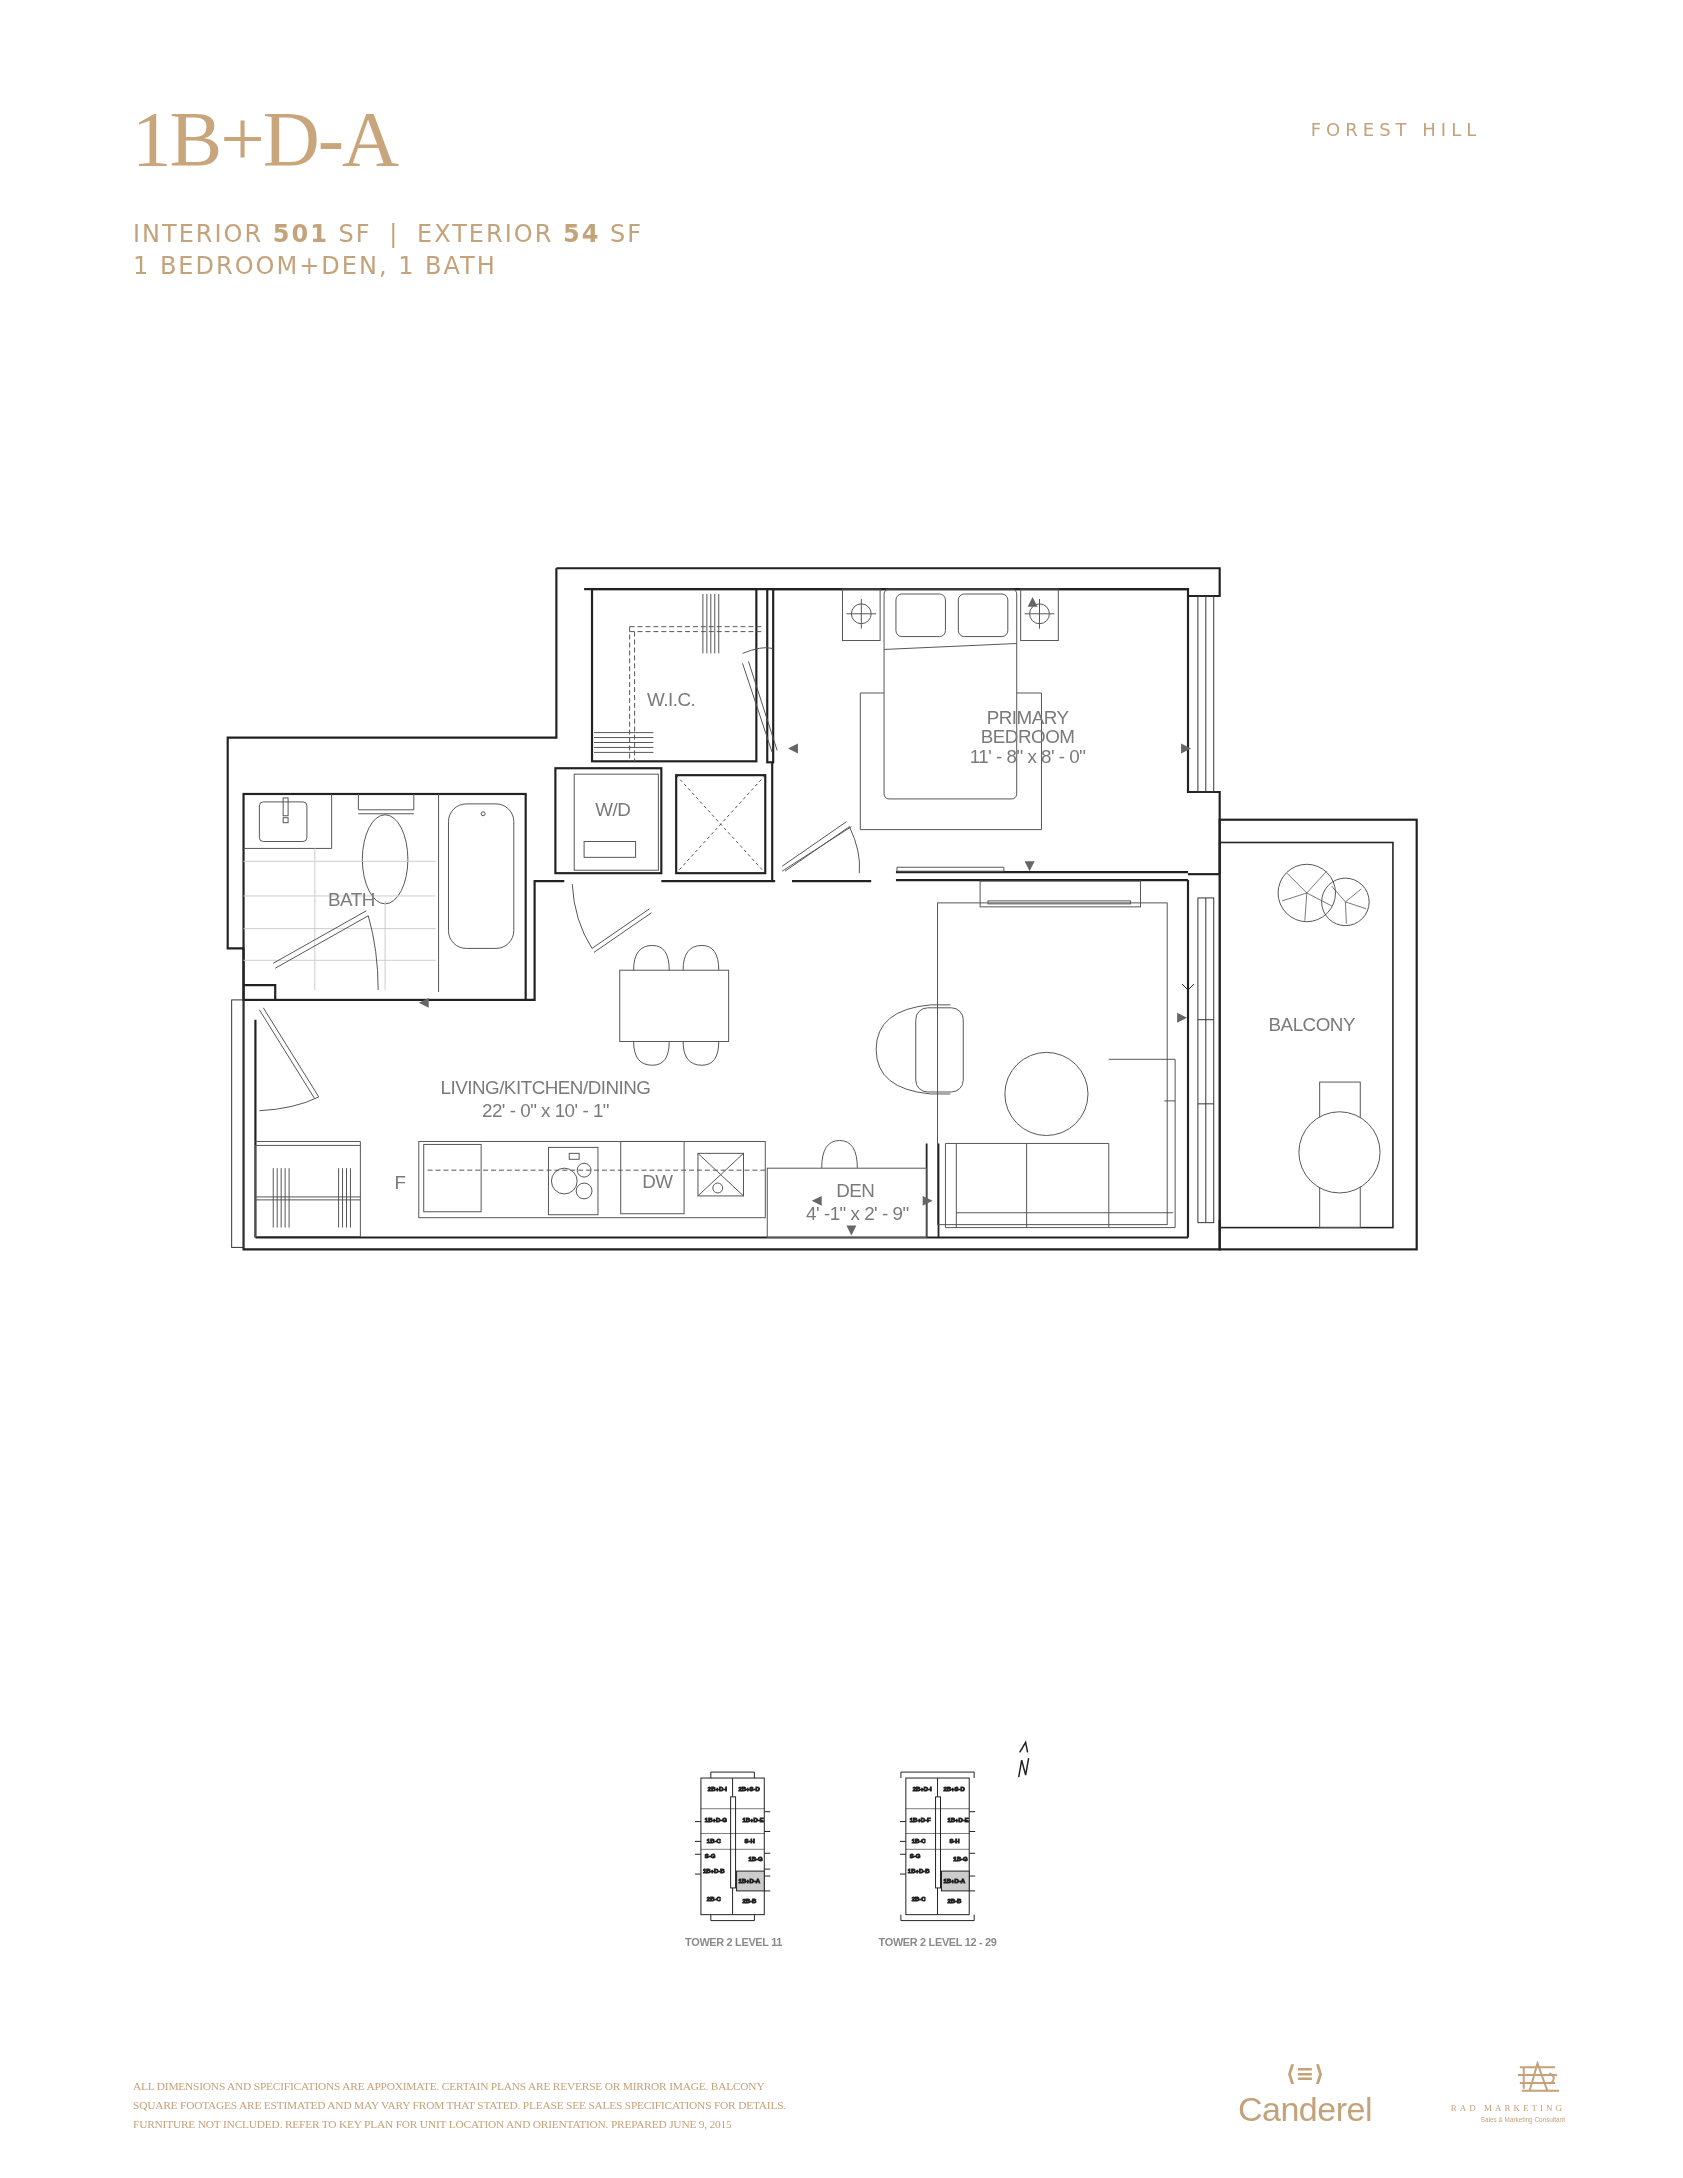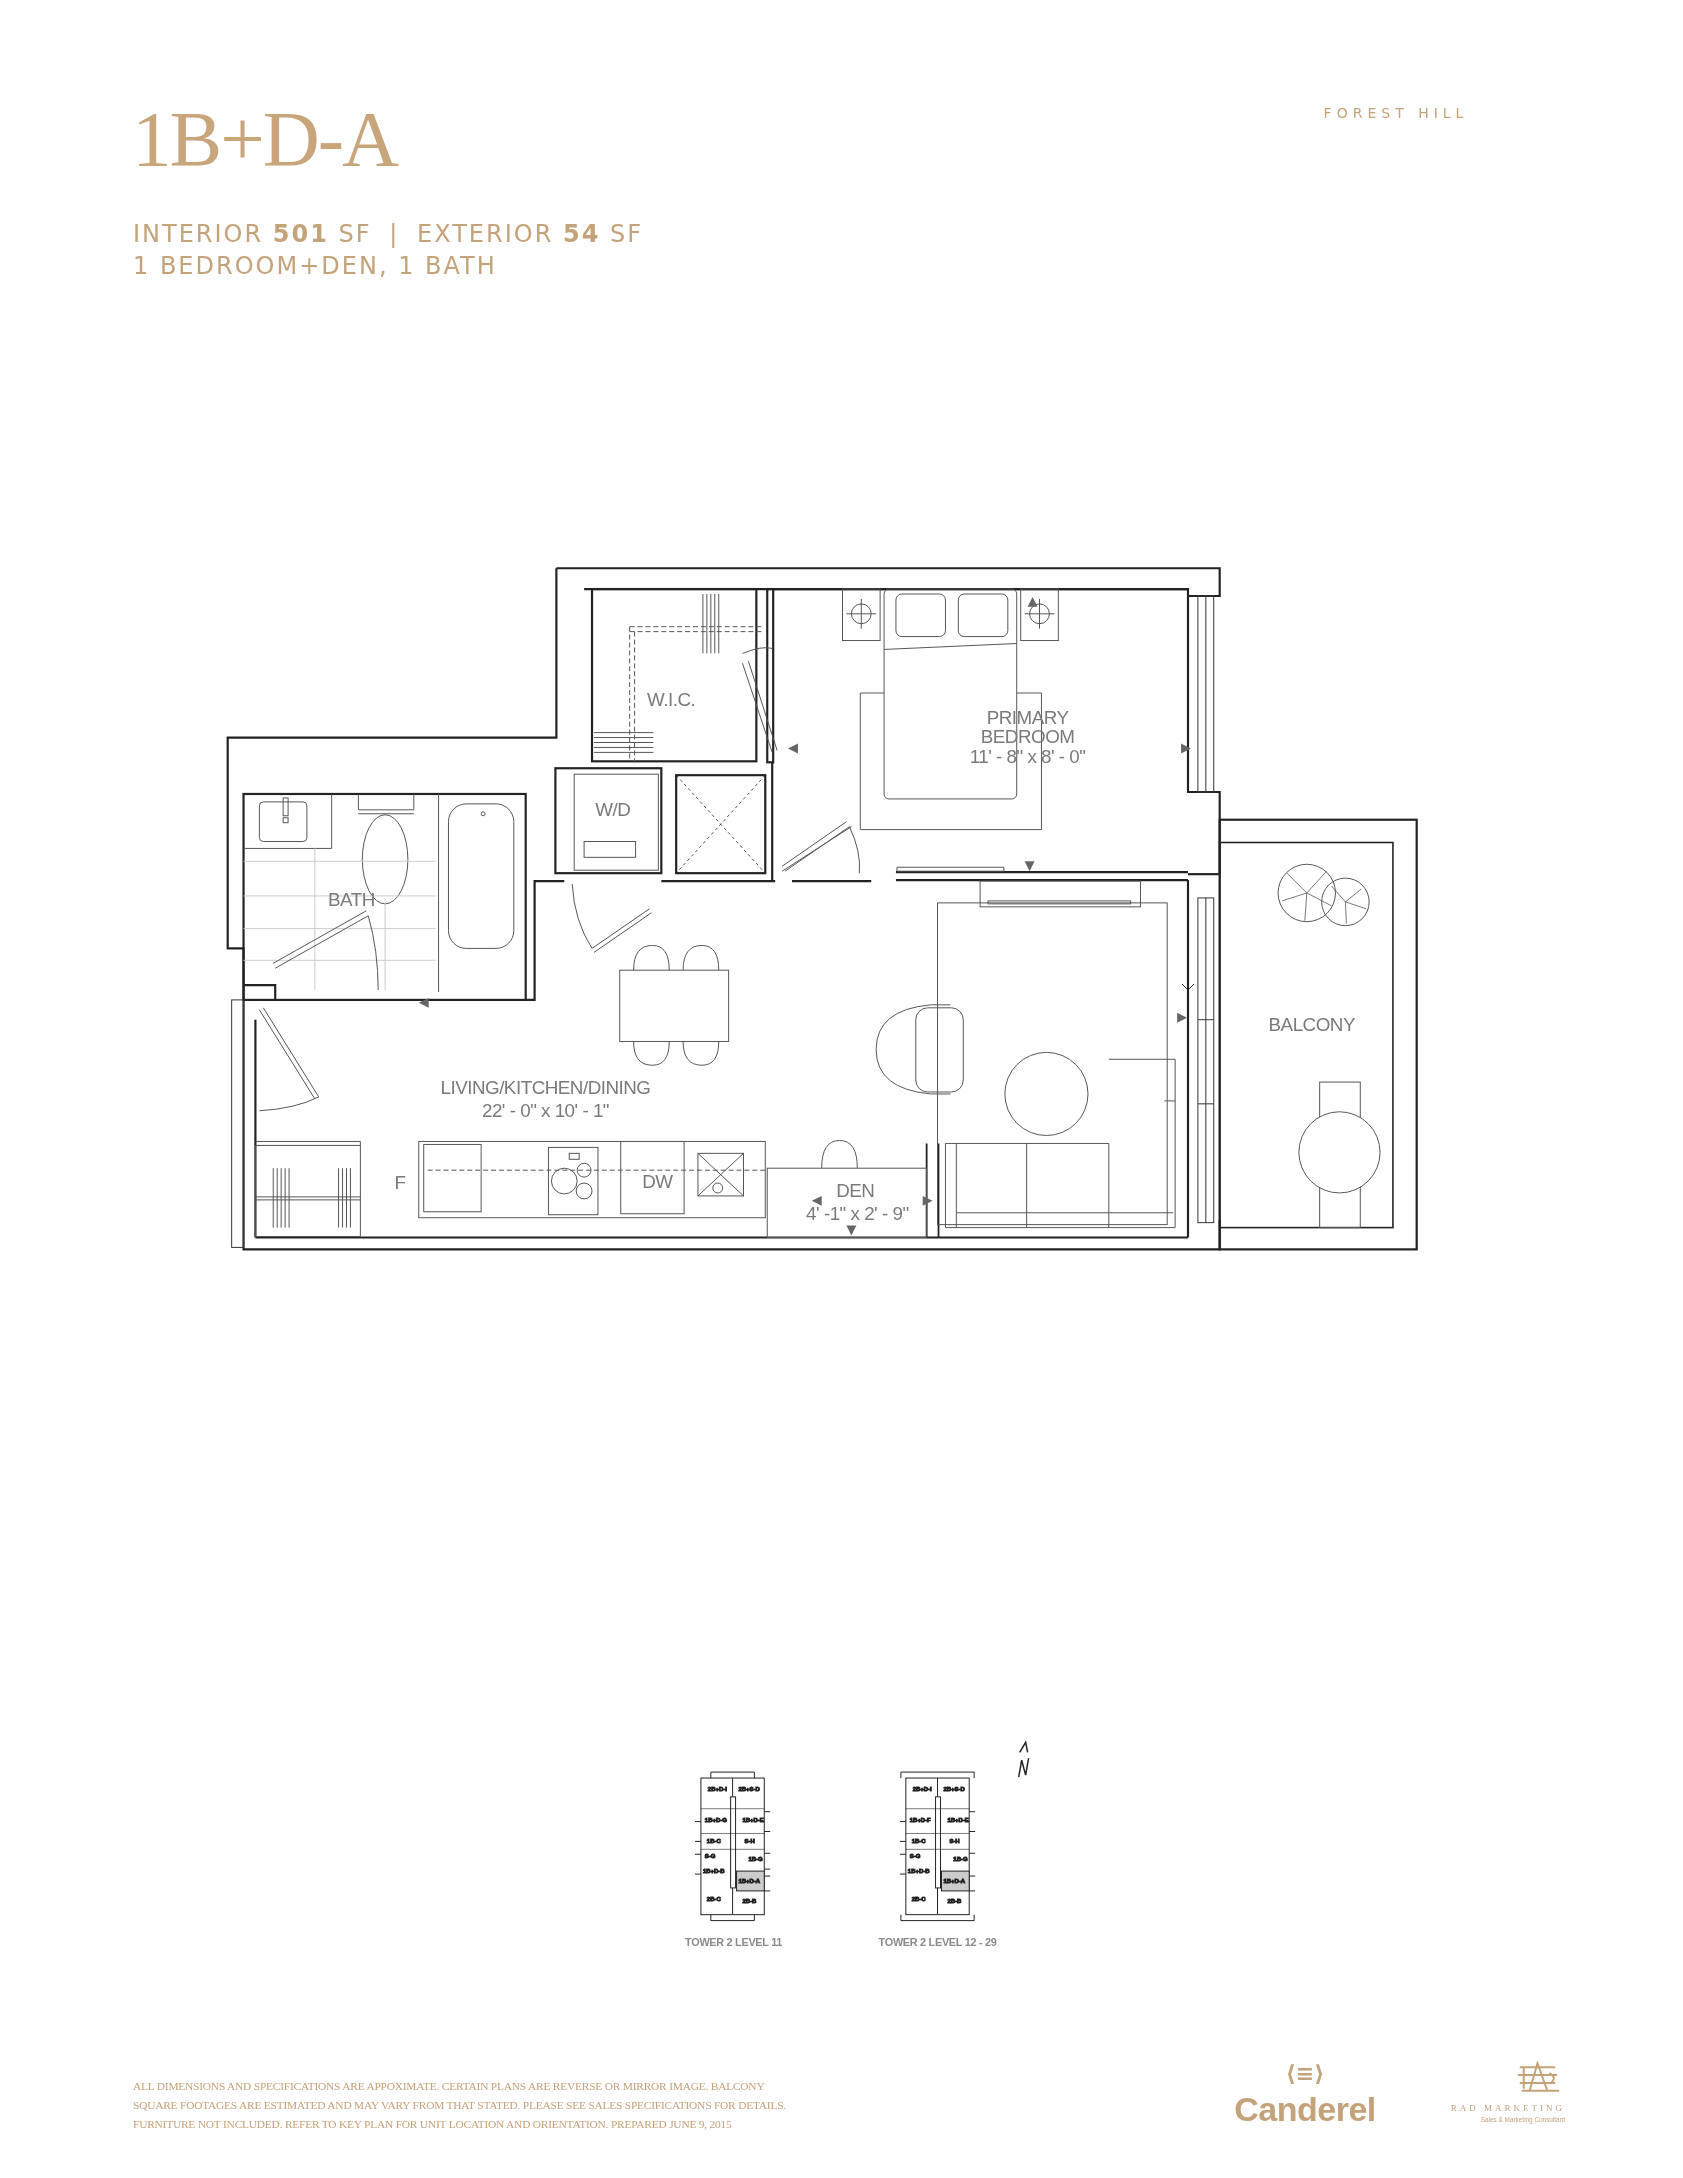--- a/index.html
+++ b/index.html
@@ -4,30 +4,30 @@
 <style>
   html, body { margin: 0; padding: 0; background: #ffffff; }
   body { width: 1683px; height: 2178px; position: relative; overflow: hidden; font-family: "Liberation Sans", sans-serif; }
   #unit-title { position: absolute; left: 132px; top: 99px; font-family: "Liberation Serif", serif; font-size: 79px; color: #c9a57c; letter-spacing: -2px; line-height: 1; }
   #unit-area { position: absolute; left: 133px; top: 218px; font-family: "DejaVu Sans", sans-serif; font-size: 24px; letter-spacing: 2px; color: #c4a27a; line-height: 32px; }
   #unit-area b { font-weight: bold; }
   #unit-area .sep { margin: 0 8px; }
   #brand { position: absolute; left: 1198px; top: 99px; width: 396px; text-align: center; }
   #brand-name { font-family: "Liberation Serif", serif; font-size: 83px; color: #c9a57c; letter-spacing: 10px; line-height: 1; position: relative; display: inline-block; }
   #brand-tm { position: absolute; right: -20px; top: 6px; font-size: 11px; letter-spacing: 0; }
-  #brand-sub { font-family: "DejaVu Sans", sans-serif; font-size: 14px; color: #c4a27a; letter-spacing: 5px; margin-top: 6px; }
+  #brand-sub { font-family: "DejaVu Sans", sans-serif; font-size: 18px; color: #c4a27a; letter-spacing: 5px; margin-top: 20px; }
   #floorplan { position: absolute; left: 0; top: 0; }
   .room-label { font-family: "Liberation Sans", sans-serif; fill: #7a7a7a; font-size: 19px; letter-spacing: -0.5px; }
   #keyplans { position: absolute; left: 0; top: 0; }
   .kp-label { font-family: "Liberation Sans", sans-serif; font-size: 11px; font-weight: bold; fill: #8a8a8a; letter-spacing: -0.3px; }
   .kp-unit { font-family: "Liberation Sans", sans-serif; font-size: 6px; font-weight: bold; fill: #333; }
   #disclaimer { position: absolute; left: 133px; top: 2077px; width: 752px; font-family: Liberation Serif, serif; font-size: 11.4px; line-height: 19px; color: #c4a27a; letter-spacing: -0.2px; }
   #canderel { position: absolute; left: 1216px; top: 2059px; width: 178px; text-align: center; color: #c4a27a; }
   #canderel-mark { font-family: "DejaVu Sans", sans-serif; font-size: 22px; font-weight: bold; line-height: 30px; }
-  #canderel-name { font-family: "Liberation Sans", sans-serif; font-size: 34px; font-weight: bold; line-height: 40px; letter-spacing: -0.5px; text-align: center; }
+  #canderel-name { font-family: "Liberation Sans", sans-serif; font-size: 34px; font-weight: normal; line-height: 40px; letter-spacing: -0.5px; text-align: center; }
   #rad { position: absolute; left: 1426px; top: 2061px; width: 139px; text-align: right; color: #c4a27a; }
   #rad-name { font-family: "Liberation Serif", serif; font-size: 9px; letter-spacing: 3px; margin-top: 4px; }
   #rad-sub { font-family: "Liberation Sans", sans-serif; font-size: 6.4px; margin-top: 3px; }
 </style>
 </head>
 <body>
 
 <div id="unit-title">1B+D-A</div>
 <div id="unit-area">
   <div>

